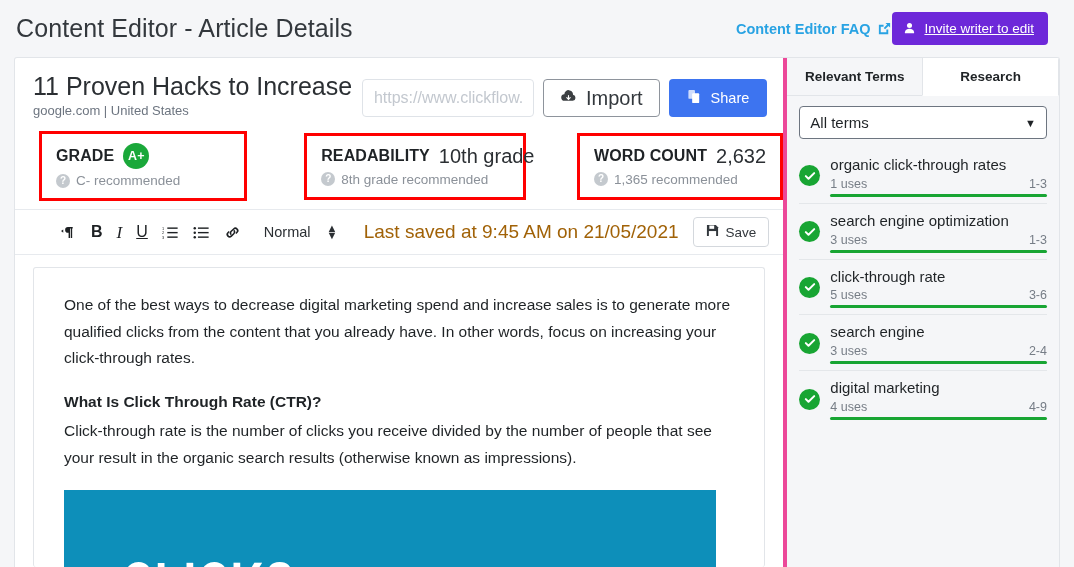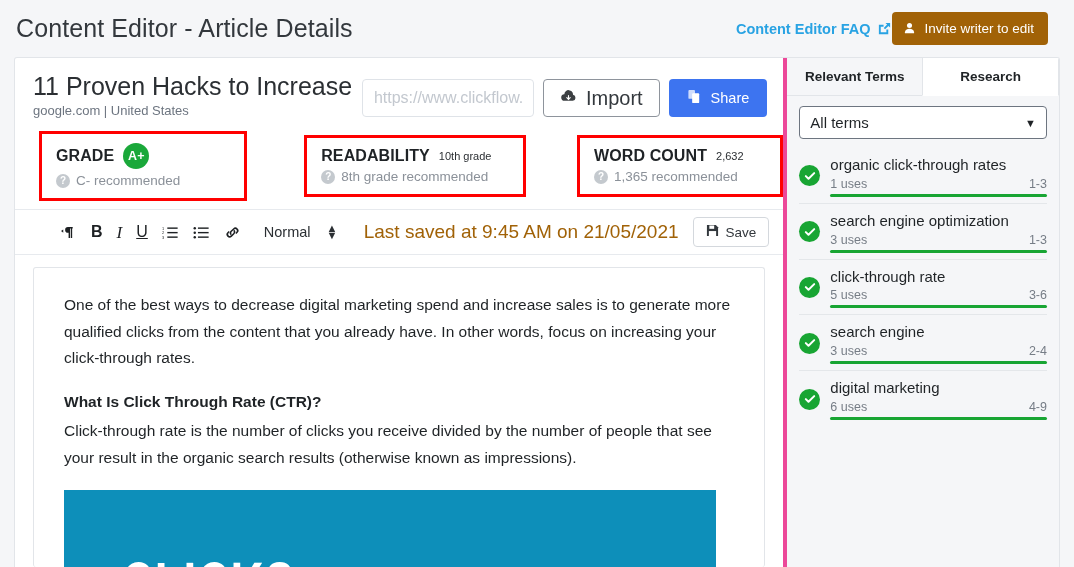--- a/index.html
+++ b/index.html
@@ -47,30 +47,31 @@
     font-size: 14.5px;
     font-weight: 600;
     text-decoration: none;
     white-space: nowrap;
   }
   .faq-link svg { display: block; }
   .btn-invite {
     display: flex;
     align-items: center;
     gap: 8px;
-    background: #a16207;
+    background: #6d28d9;
     color: #fff;
     border: none;
     border-radius: 4px;
     font-family: inherit;
     font-size: 13.5px;
     font-weight: 400;
     padding: 9px 14px 9px 11px;
     cursor: pointer;
     white-space: nowrap;
+    text-decoration: underline;
   }
   .btn-invite svg { display: block; }
 
   
   .card {
     position: absolute;
     top: 57px;
     left: 14px;
     right: 14px;
     bottom: 0;
@@ -183,21 +184,21 @@
     gap: 9px;
     white-space: nowrap;
   }
   .metric-label {
     font-size: 16px;
     font-weight: 700;
     color: #1f2326;
     letter-spacing: .1px;
   }
   .metric-value {
-    font-size: 11px;
+    font-size: 20px;
     font-weight: 400;
     color: #2b2f33;
   }
   .grade-badge {
     width: 26px; height: 26px;
     border-radius: 50%;
     background: #1aa83a;
     color: #fff;
     font-size: 12.5px;
     font-weight: 700;
@@ -678,21 +679,21 @@
 
           <div class="term-row">
             <span class="check-icon">
               <svg width="12" height="12" viewBox="0 0 12 12">
                   <path d="M1.8 6.1L4.5 8.8 10.2 3.1" stroke="#fff" stroke-width="2" fill="none" stroke-linecap="round" stroke-linejoin="round"></path>
                 </svg>
             </span>
             <div class="term-main">
               <div class="term-name">digital marketing</div>
               <div class="term-meta">
-                <span>6 uses</span>
+                <span>4 uses</span>
                 <span>4-9</span>
               </div>
               <div class="term-bar"></div>
             </div>
           </div>
 
         </div>
       </div>
     </div>
 

